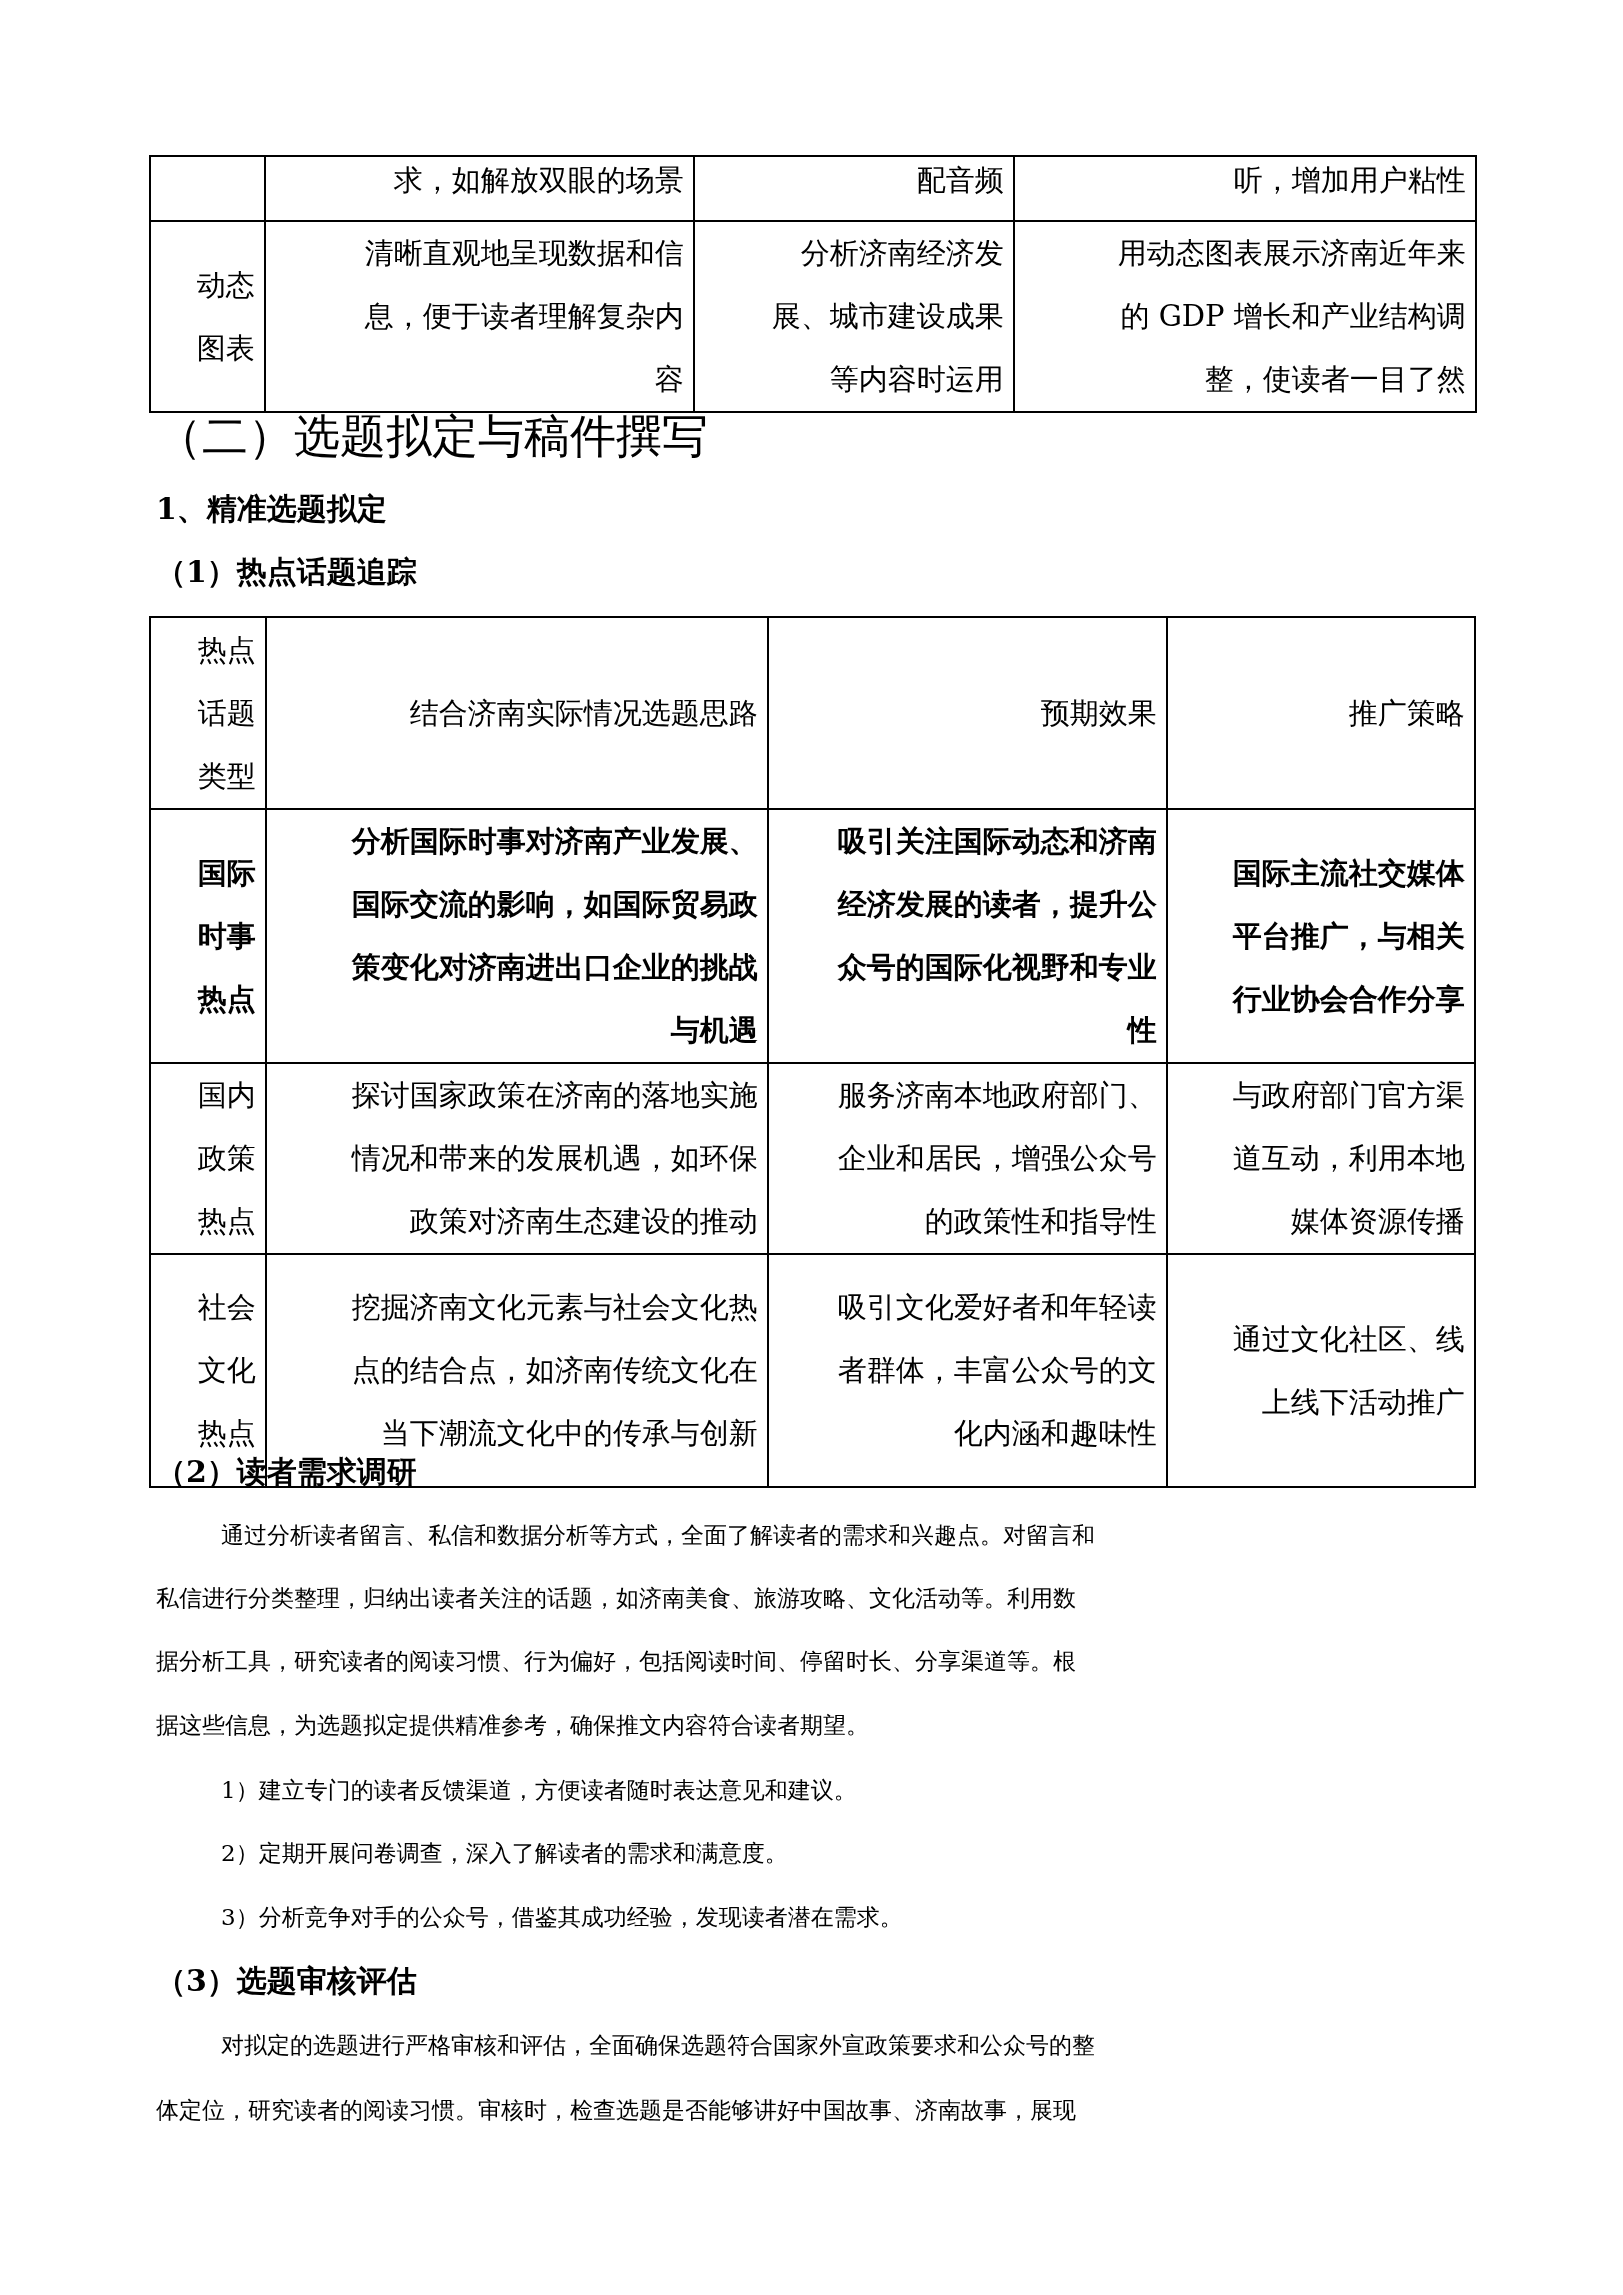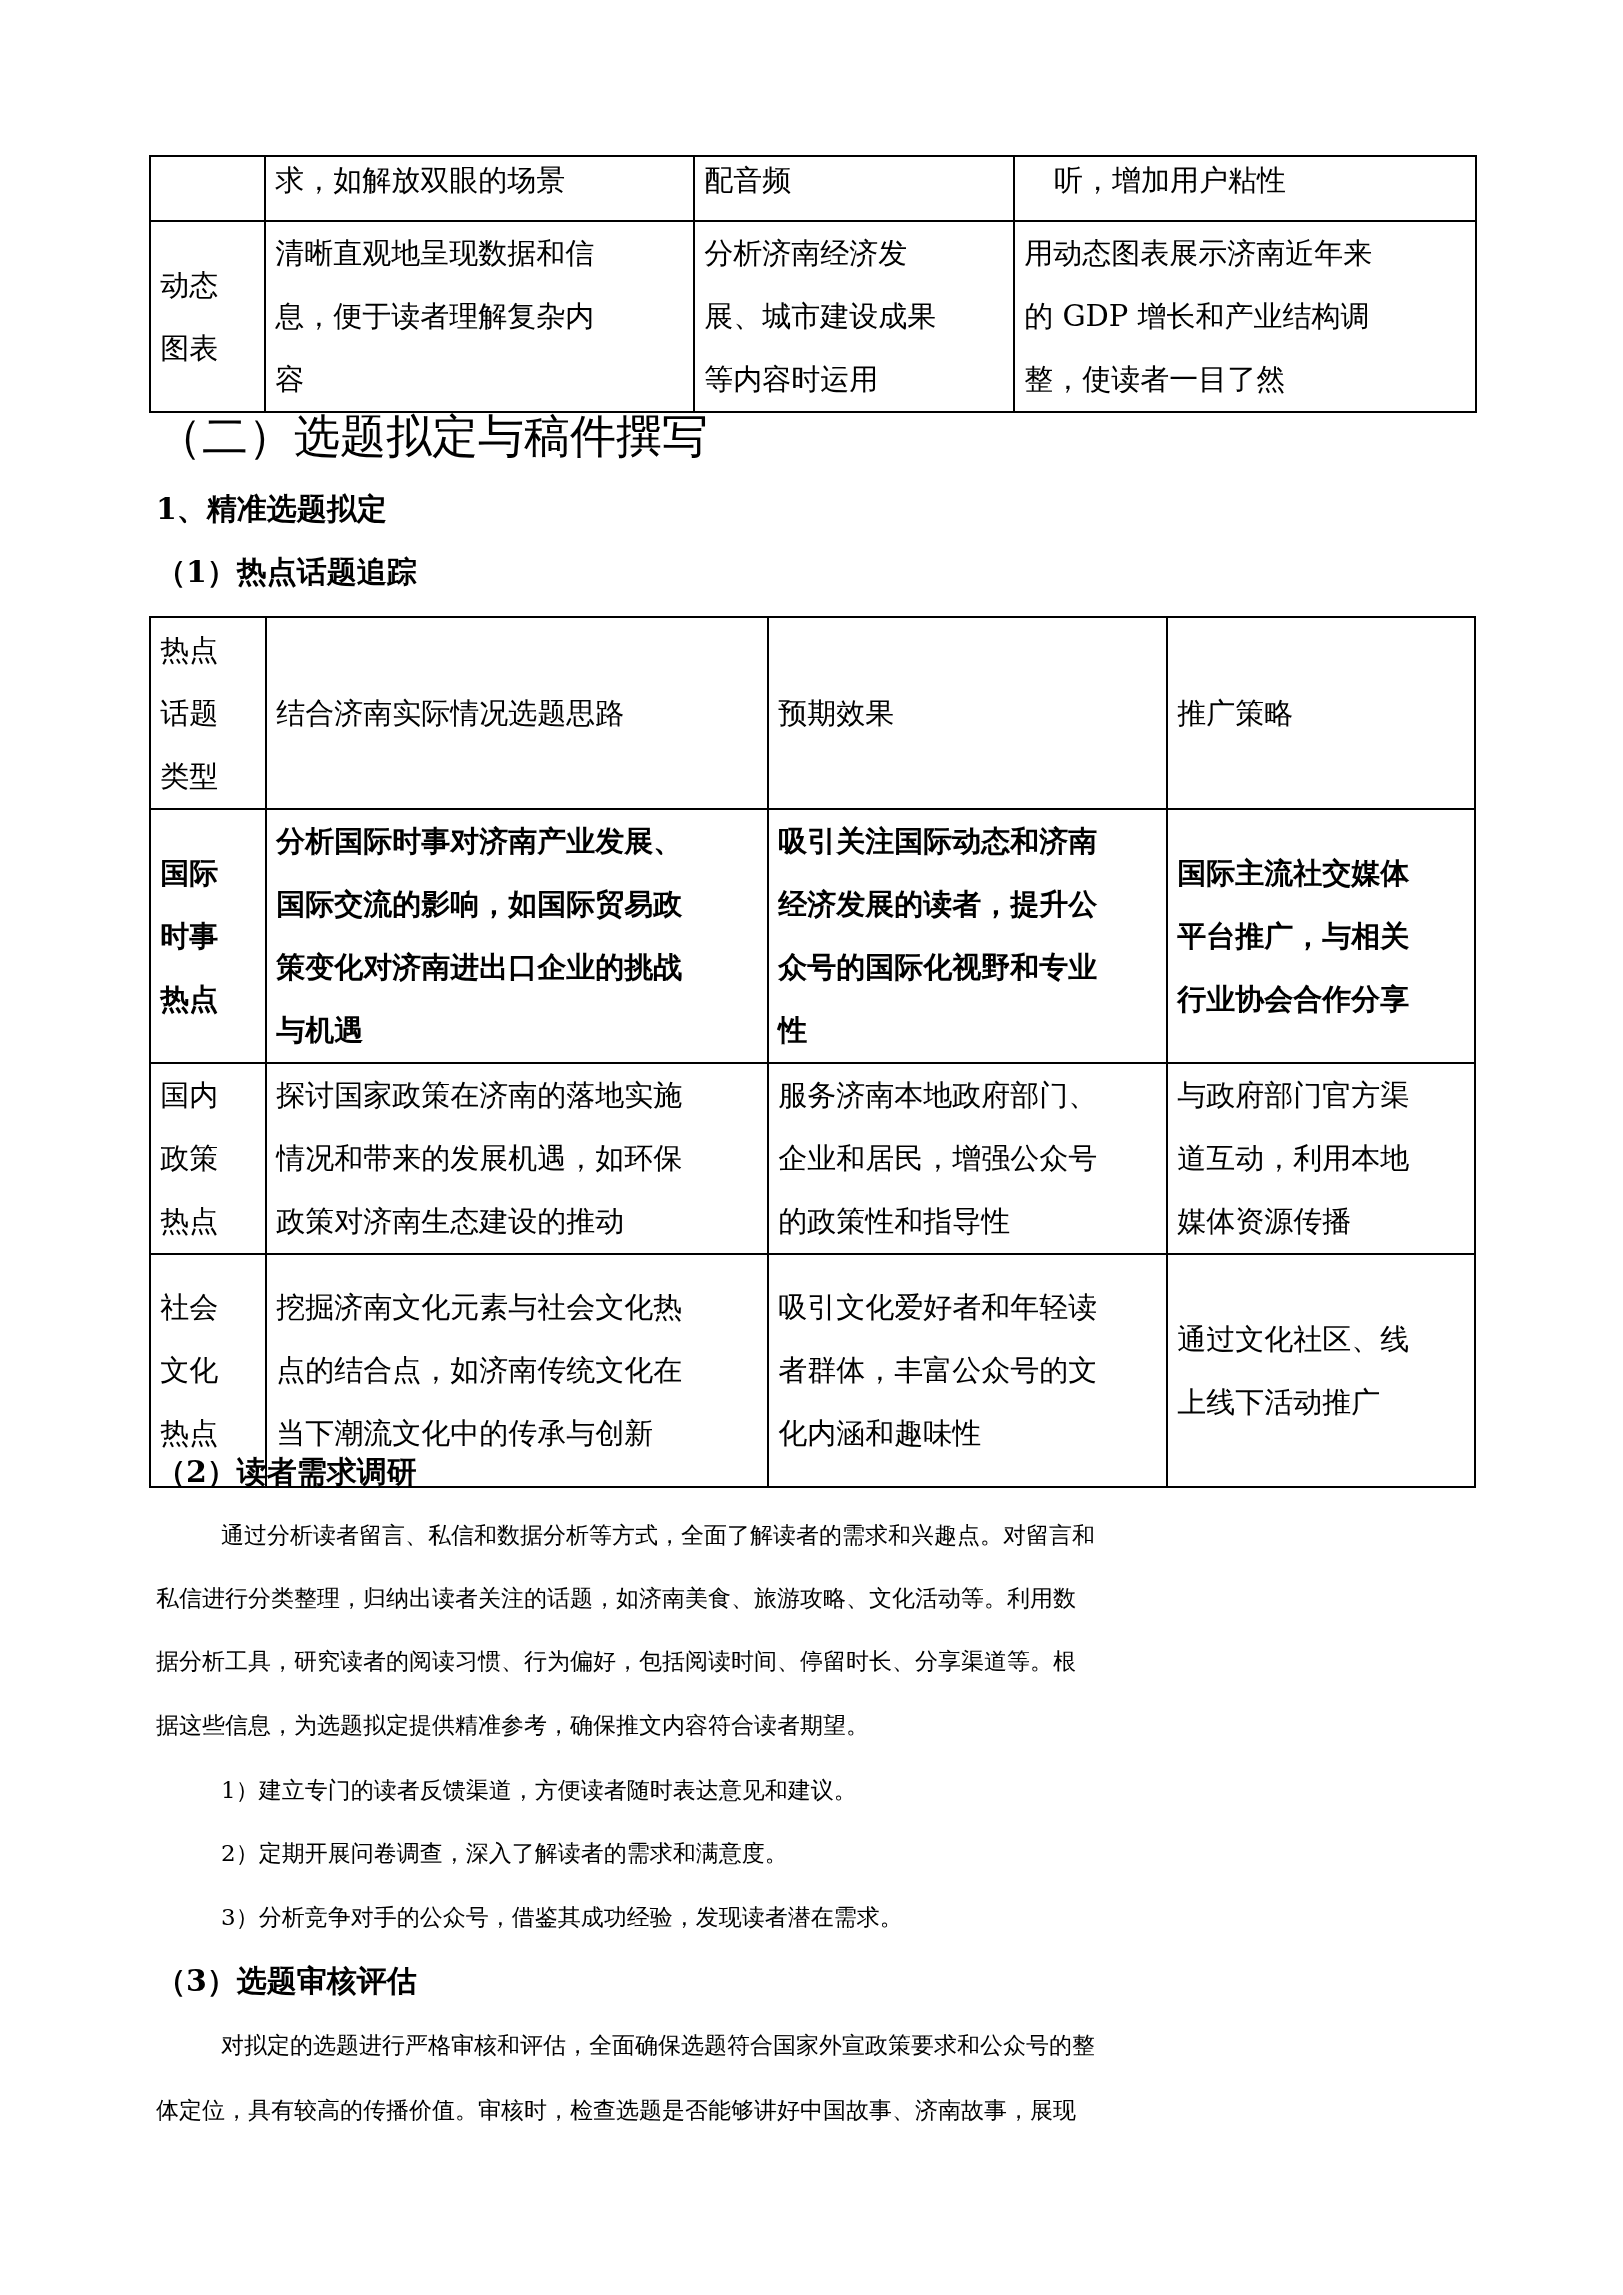--- a/index.html
+++ b/index.html
@@ -6,21 +6,21 @@
   body {
     width: 1623px; height: 2295px; position: relative; overflow: hidden;
     font-family: "DejaVu Serif", "Liberation Serif", serif; color: #000;
   }
   .abs { position: absolute; }
   table.doc-table {
     position: absolute; border-collapse: collapse; table-layout: fixed;
     font-size: 29px; line-height: 63px;
   }
   table.doc-table td {
-    border: 2px solid #000; text-align: left; vertical-align: middle;
+    border: 2px solid #000; text-align: right; vertical-align: middle;
     padding: 0 9.2px; box-sizing: border-box; overflow: hidden;
   }
   .cell-line { display: block; white-space: nowrap; }
   .heading-l2 { font-size: 46px; font-weight: normal; white-space: nowrap; line-height: 39px; }
   .heading-l3 { font-size: 30px; font-weight: bold; white-space: nowrap; line-height: 33px; }
   .para-line { font-size: 23px; line-height: 33px; white-space: nowrap; }
 </style>
 </head>
 <body>
 
@@ -166,14 +166,14 @@
 <div class="abs para-line" style="left:156px; top:1582px;">私信进行分类整理，归纳出读者关注的话题，如济南美食、旅游攻略、文化活动等。利用数</div>
 <div class="abs para-line" style="left:156px; top:1645px;">据分析工具，研究读者的阅读习惯、行为偏好，包括阅读时间、停留时长、分享渠道等。根</div>
 <div class="abs para-line" style="left:156px; top:1709px;">据这些信息，为选题拟定提供精准参考，确保推文内容符合读者期望。</div>
 
 <div class="abs para-line" style="left:221px; top:1774px;">1）建立专门的读者反馈渠道，方便读者随时表达意见和建议。</div>
 <div class="abs para-line" style="left:221px; top:1837px;">2）定期开展问卷调查，深入了解读者的需求和满意度。</div>
 <div class="abs para-line" style="left:221px; top:1901px;">3）分析竞争对手的公众号，借鉴其成功经验，发现读者潜在需求。</div>
 
 <div class="abs heading-l3" style="left:156px; top:1964px;">（3）选题审核评估</div>
 <div class="abs para-line" style="left:221px; top:2029px;">对拟定的选题进行严格审核和评估，全面确保选题符合国家外宣政策要求和公众号的整</div>
-<div class="abs para-line" style="left:156px; top:2094px;">体定位，具有较高的传播价值。审核时，检查选题是否能够讲好中国故事、济南故事，展现</div>
+<div class="abs para-line" style="left:156px; top:2094px;">体定位，研究读者的阅读习惯。审核时，检查选题是否能够讲好中国故事、济南故事，展现</div>
 
 
 </body></html>

